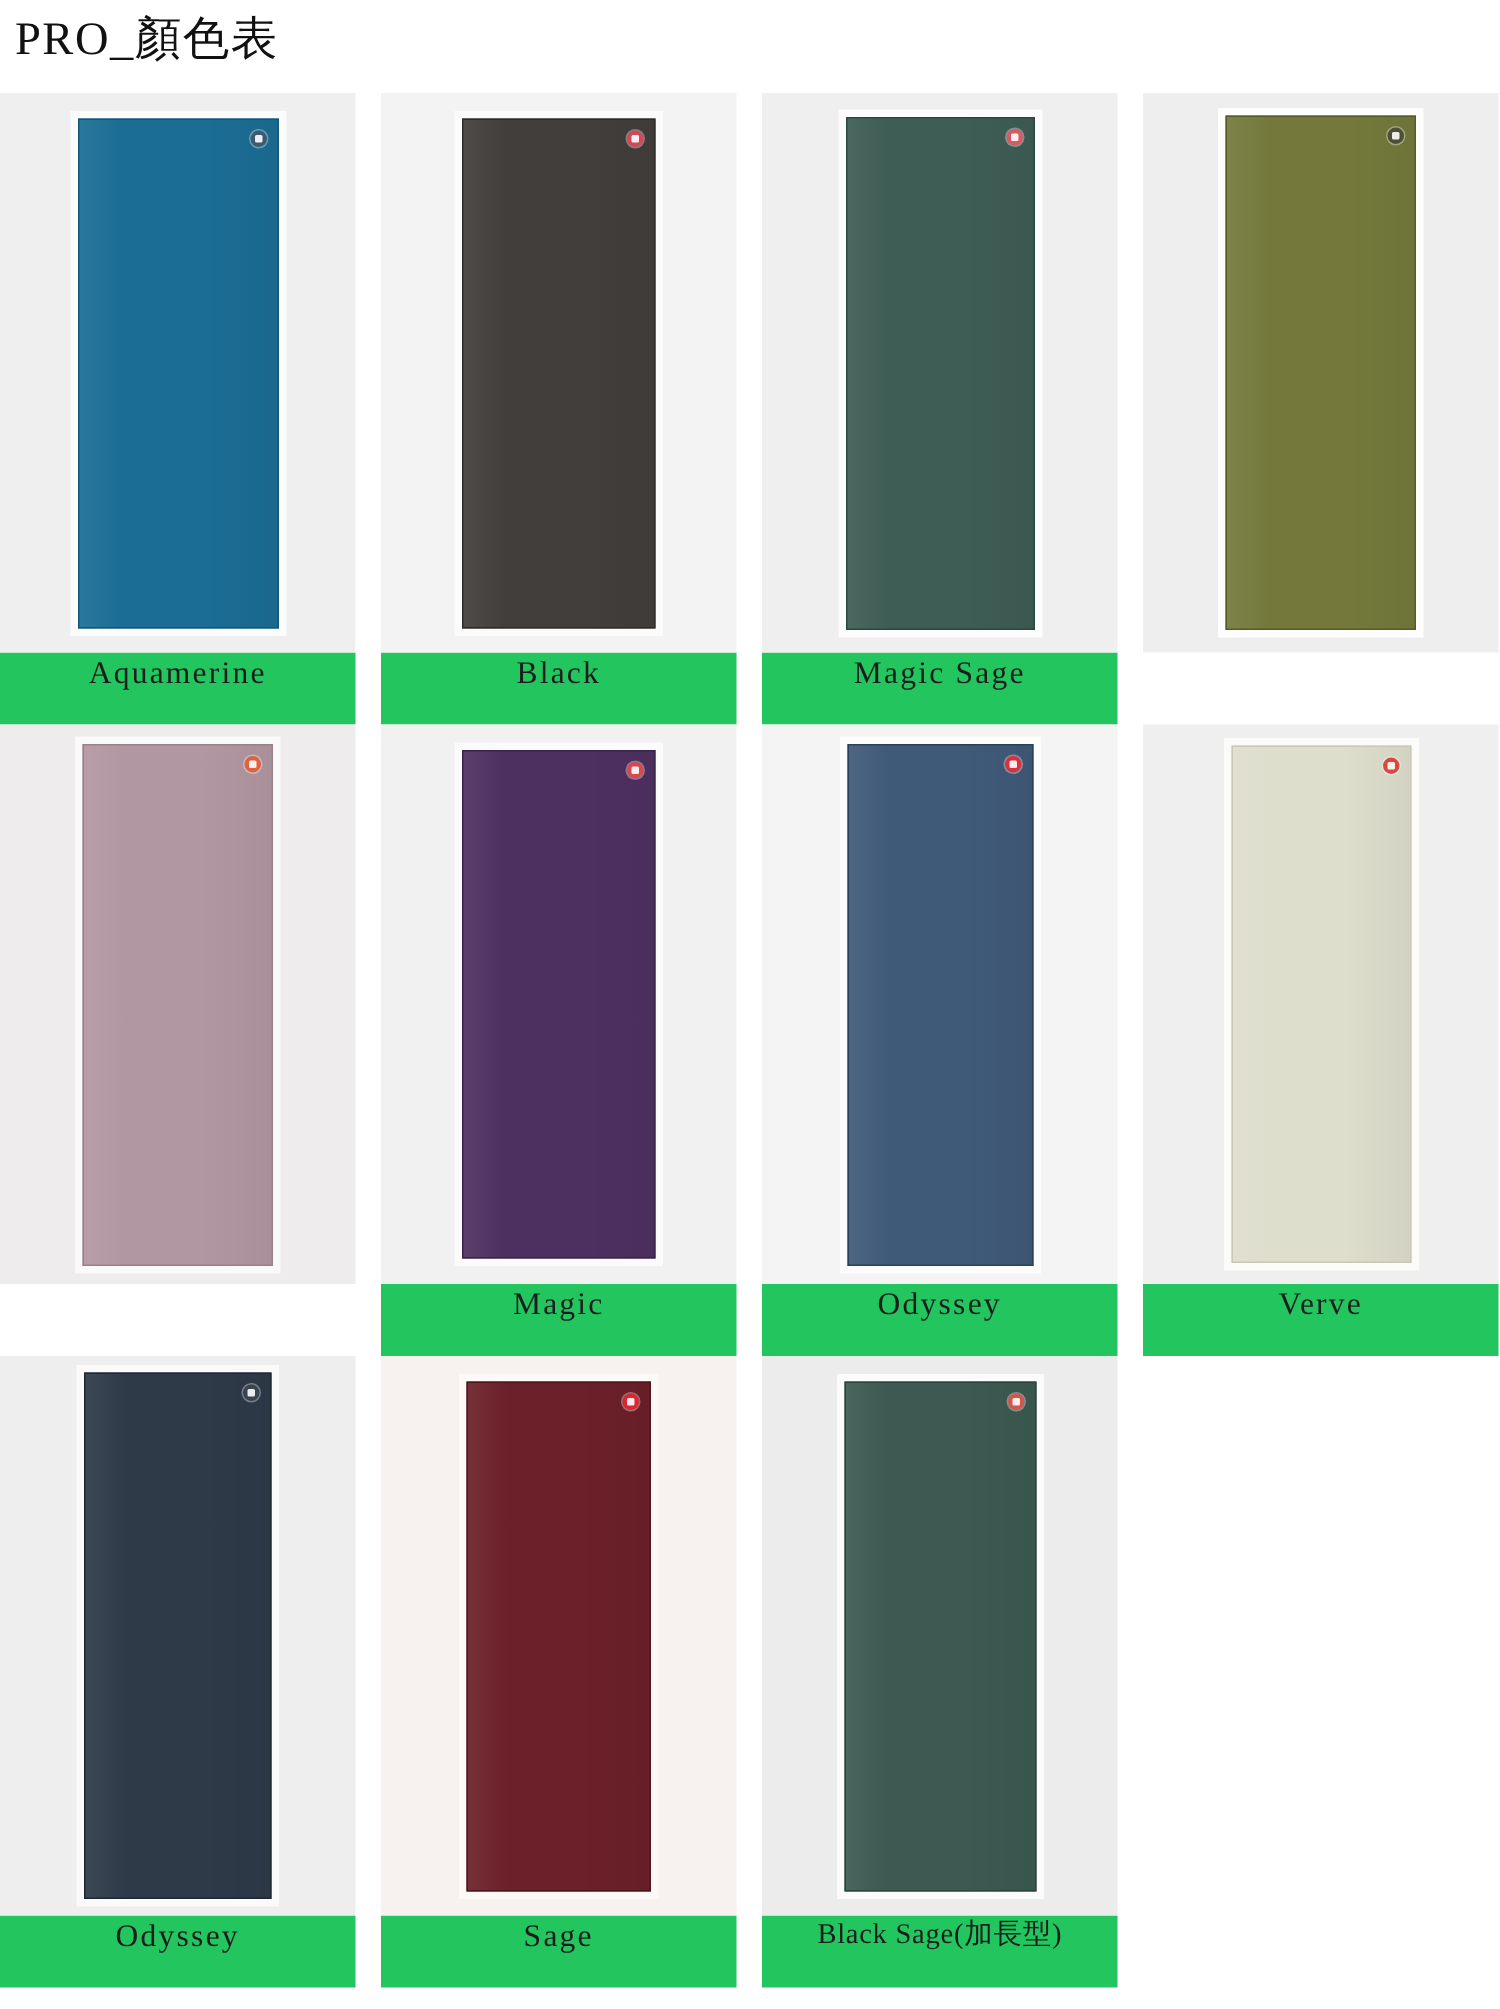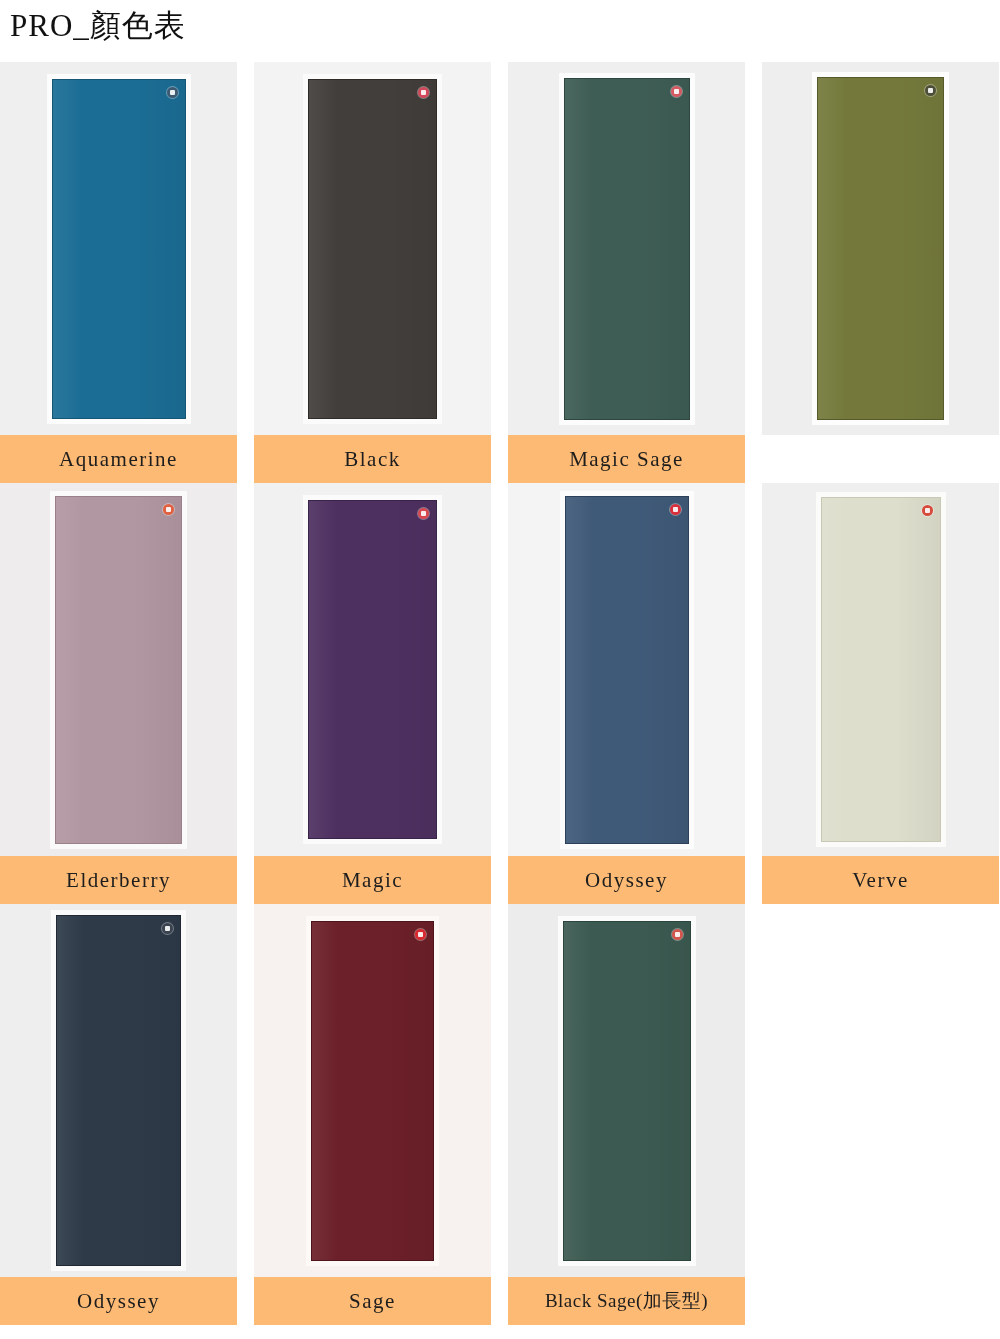--- a/index.html
+++ b/index.html
@@ -119,23 +119,22 @@
     margin: -2.5px 0 0 -2.5px;
     background: #ffffff;
     border-radius: 1px;
     opacity: 0.9;
   }
 
   
   .label-bar {
     width: 237px;
     height: 48px;
-    background: #fdba74;
-    display: flex;
-    align-items: center;
+    background: #22c55e;
+    display: flex;
     justify-content: center;
   }
   .swatch-label {
     font-family: "Liberation Serif", "DejaVu Serif", serif;
     font-size: 21px;
     line-height: 26px;
     letter-spacing: 1.5px;
     color: #1d1d1d;
     text-align: center;
     white-space: nowrap;
@@ -199,23 +198,20 @@
         </div>
       </div>
       <div class="swatch-cell">
         <div class="plate" style="background: rgb(238, 236, 236);">
           <div class="mount" style="background: rgb(251, 250, 250); width: 137px; height: 358px;">
             <div class="mat" style="background: rgb(177, 151, 161); border-color: rgb(154, 128, 137); width: 127px; height: 348px;">
               <span class="brand-mark" style="background: rgb(224, 96, 63);"></span>
             </div>
           </div>
         </div>
-        <div class="label-bar">
-          <div class="swatch-label">Elderberry</div>
-        </div>
       </div>
       <div class="swatch-cell">
         <div class="plate" style="background: rgb(242, 241, 241);">
           <div class="mount" style="background: rgb(251, 251, 251); width: 139px; height: 349px;">
             <div class="mat" style="background: rgb(78, 48, 96); border-color: rgb(58, 35, 73); width: 129px; height: 339px;">
               <span class="brand-mark" style="background: rgb(216, 72, 79);"></span>
             </div>
           </div>
         </div>
         <div class="label-bar">

